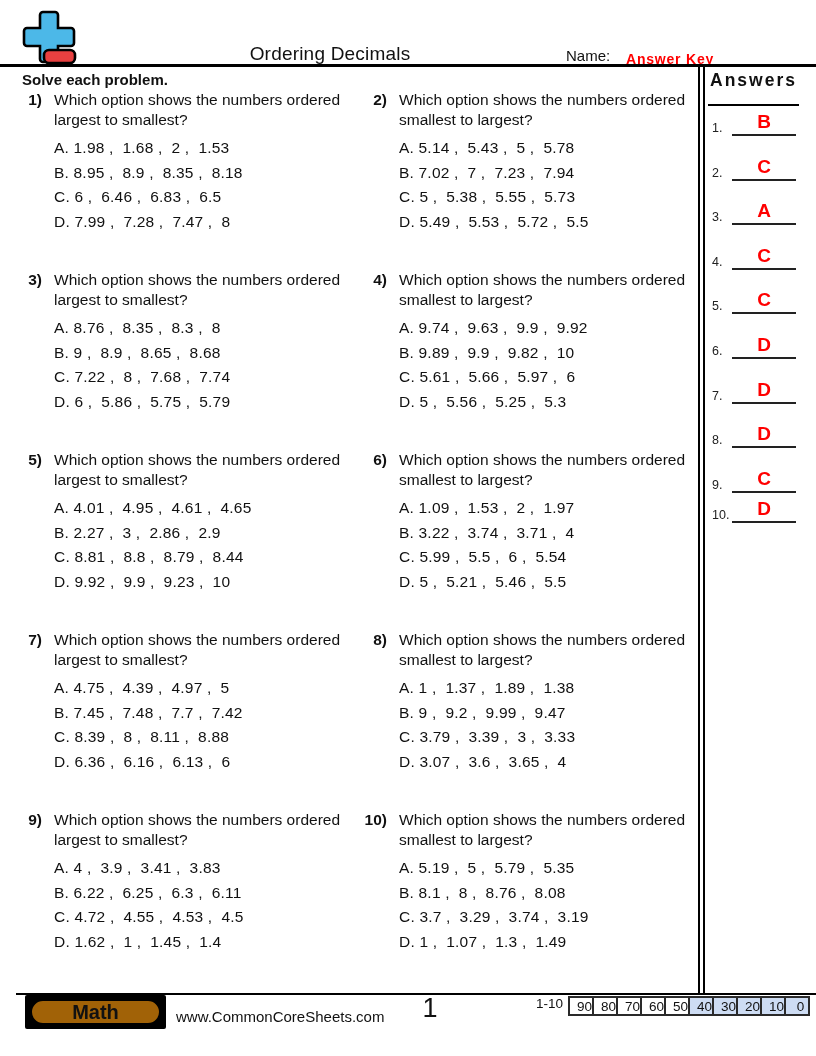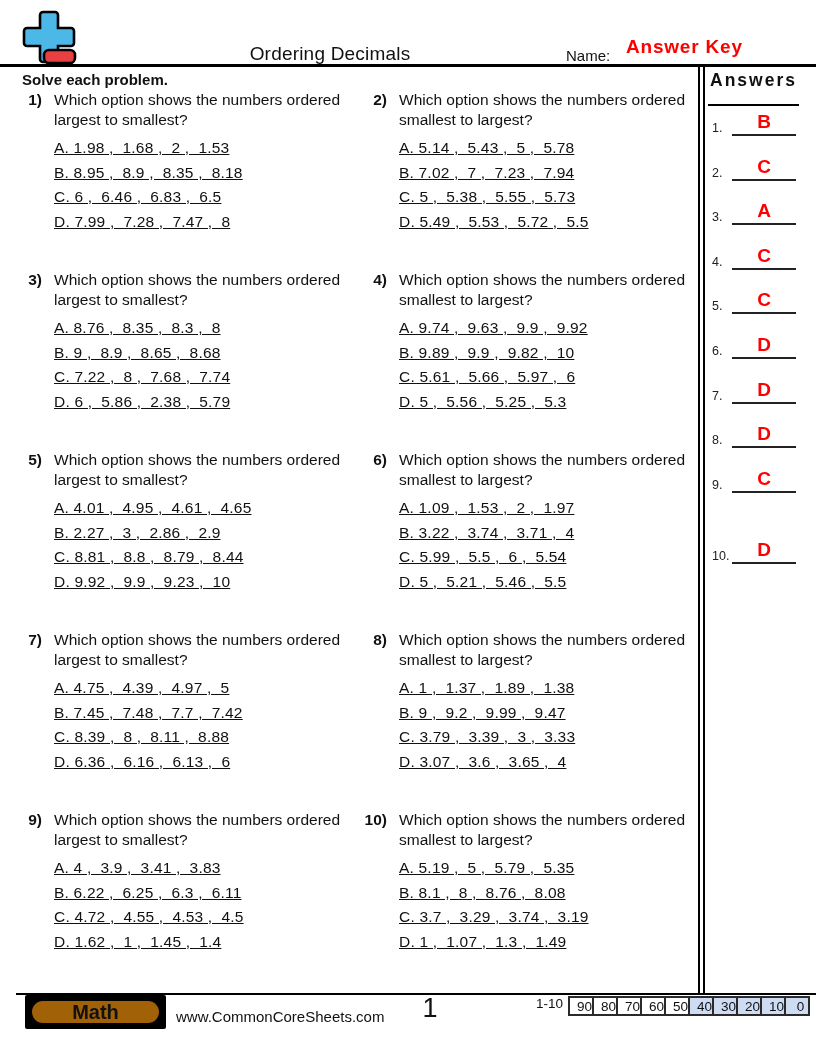--- a/index.html
+++ b/index.html
@@ -13,35 +13,35 @@
     position: relative; width: 816px; height: 1056px; background: #fff;
     font-family: "Liberation Sans", sans-serif; color: var(--ink); overflow: hidden;
   }
 
   
   .logo { position: absolute; left: 16px; top: 8px; width: 64px; height: 58px; }
   .header-rule { position: absolute; left: 0; top: 64px; width: 816px; height: 3px; background: #000; }
   .title { position: absolute; left: 170px; top: 43px; width: 320px; text-align: center;
            font-size: 19px; font-weight: 500; letter-spacing: 0.2px; }
   .name-label { position: absolute; left: 566px; top: 47px; font-size: 15px; }
-  .answer-key { position: absolute; left: 626px; top: 36px; font-size: 19px; font-weight: bold;
+  .answer-key { position: absolute; left: 626px; top: 51px; font-size: 14px; font-weight: bold;
                 color: var(--answer-red); letter-spacing: 0.8px; }
 
   
   .instructions { position: absolute; left: 22px; top: 71px; font-size: 15px; font-weight: bold; }
 
   
   .questions { position: absolute; left: 12px; top: 90px; width: 684px;
                display: grid; grid-template-columns: 345px 339px; grid-auto-rows: 180px; }
   .question { display: flex; align-items: flex-start; }
   .q-num { width: 30px; flex: 0 0 30px; text-align: right; margin-right: 12px;
            font-weight: bold; font-size: 15.5px; line-height: 19.5px; }
   .q-body { flex: 1; }
   .q-prompt { font-size: 15.5px; line-height: 19.5px; max-width: 298px; }
-  .q-choices { margin-top: 7px; text-decoration: underline; }
+  .q-choices { margin-top: 7px; }
   .q-choice { font-size: 15.5px; line-height: 24.5px; white-space: pre; letter-spacing: 0.2px; }
 
   
   .divider { position: absolute; left: 698px; top: 66px; height: 929px; width: 7px;
              border-left: 2px solid #000; border-right: 2px solid #000; }
   .answers-panel { position: absolute; left: 707px; top: 70px; width: 106px; height: 925px; }
   .answers-title { display: inline-block; margin-left: 1px; padding: 0 2px 13px 2px;
                    font-size: 17.5px; font-weight: bold; letter-spacing: 2px;
                    border-bottom: 2px solid #000; }
   .answer-item { position: absolute; left: 0; width: 100%; height: 28px; }
@@ -114,21 +114,21 @@
   </div>
 
   <div class="question">
     <div class="q-num">3)</div>
     <div class="q-body">
       <div class="q-prompt">Which option shows the numbers ordered largest to smallest?</div>
       <div class="q-choices">
             <div class="q-choice">A. 8.76 ,  8.35 ,  8.3 ,  8</div>
             <div class="q-choice">B. 9 ,  8.9 ,  8.65 ,  8.68</div>
             <div class="q-choice">C. 7.22 ,  8 ,  7.68 ,  7.74</div>
-            <div class="q-choice">D. 6 ,  5.86 ,  2.38 ,  5.79</div>
+            <div class="q-choice">D. 6 ,  5.86 ,  5.75 ,  5.79</div>
           </div>
     </div>
   </div>
 
   <div class="question">
     <div class="q-num">4)</div>
     <div class="q-body">
       <div class="q-prompt">Which option shows the numbers ordered smallest to largest?</div>
       <div class="q-choices">
             <div class="q-choice">A. 9.74 ,  9.63 ,  9.9 ,  9.92</div>
@@ -260,21 +260,21 @@
   <div class="answer-item" style="top: 350.2px;">
     <span class="ans-num">8.</span>
     <span class="ans-line">D</span>
   </div>
 
   <div class="answer-item" style="top: 394.8px;">
     <span class="ans-num">9.</span>
     <span class="ans-line">C</span>
   </div>
 
-  <div class="answer-item" style="top: 466px;">
+  <div class="answer-item" style="top: 425px;">
     <span class="ans-num">10.</span>
     <span class="ans-line">D</span>
   </div>
 </div>
 
   <div class="footer-rule"></div>
   <div class="math-badge">
     <div class="math-pill">Math</div>
   </div>
   <div class="website">www.CommonCoreSheets.com</div>

